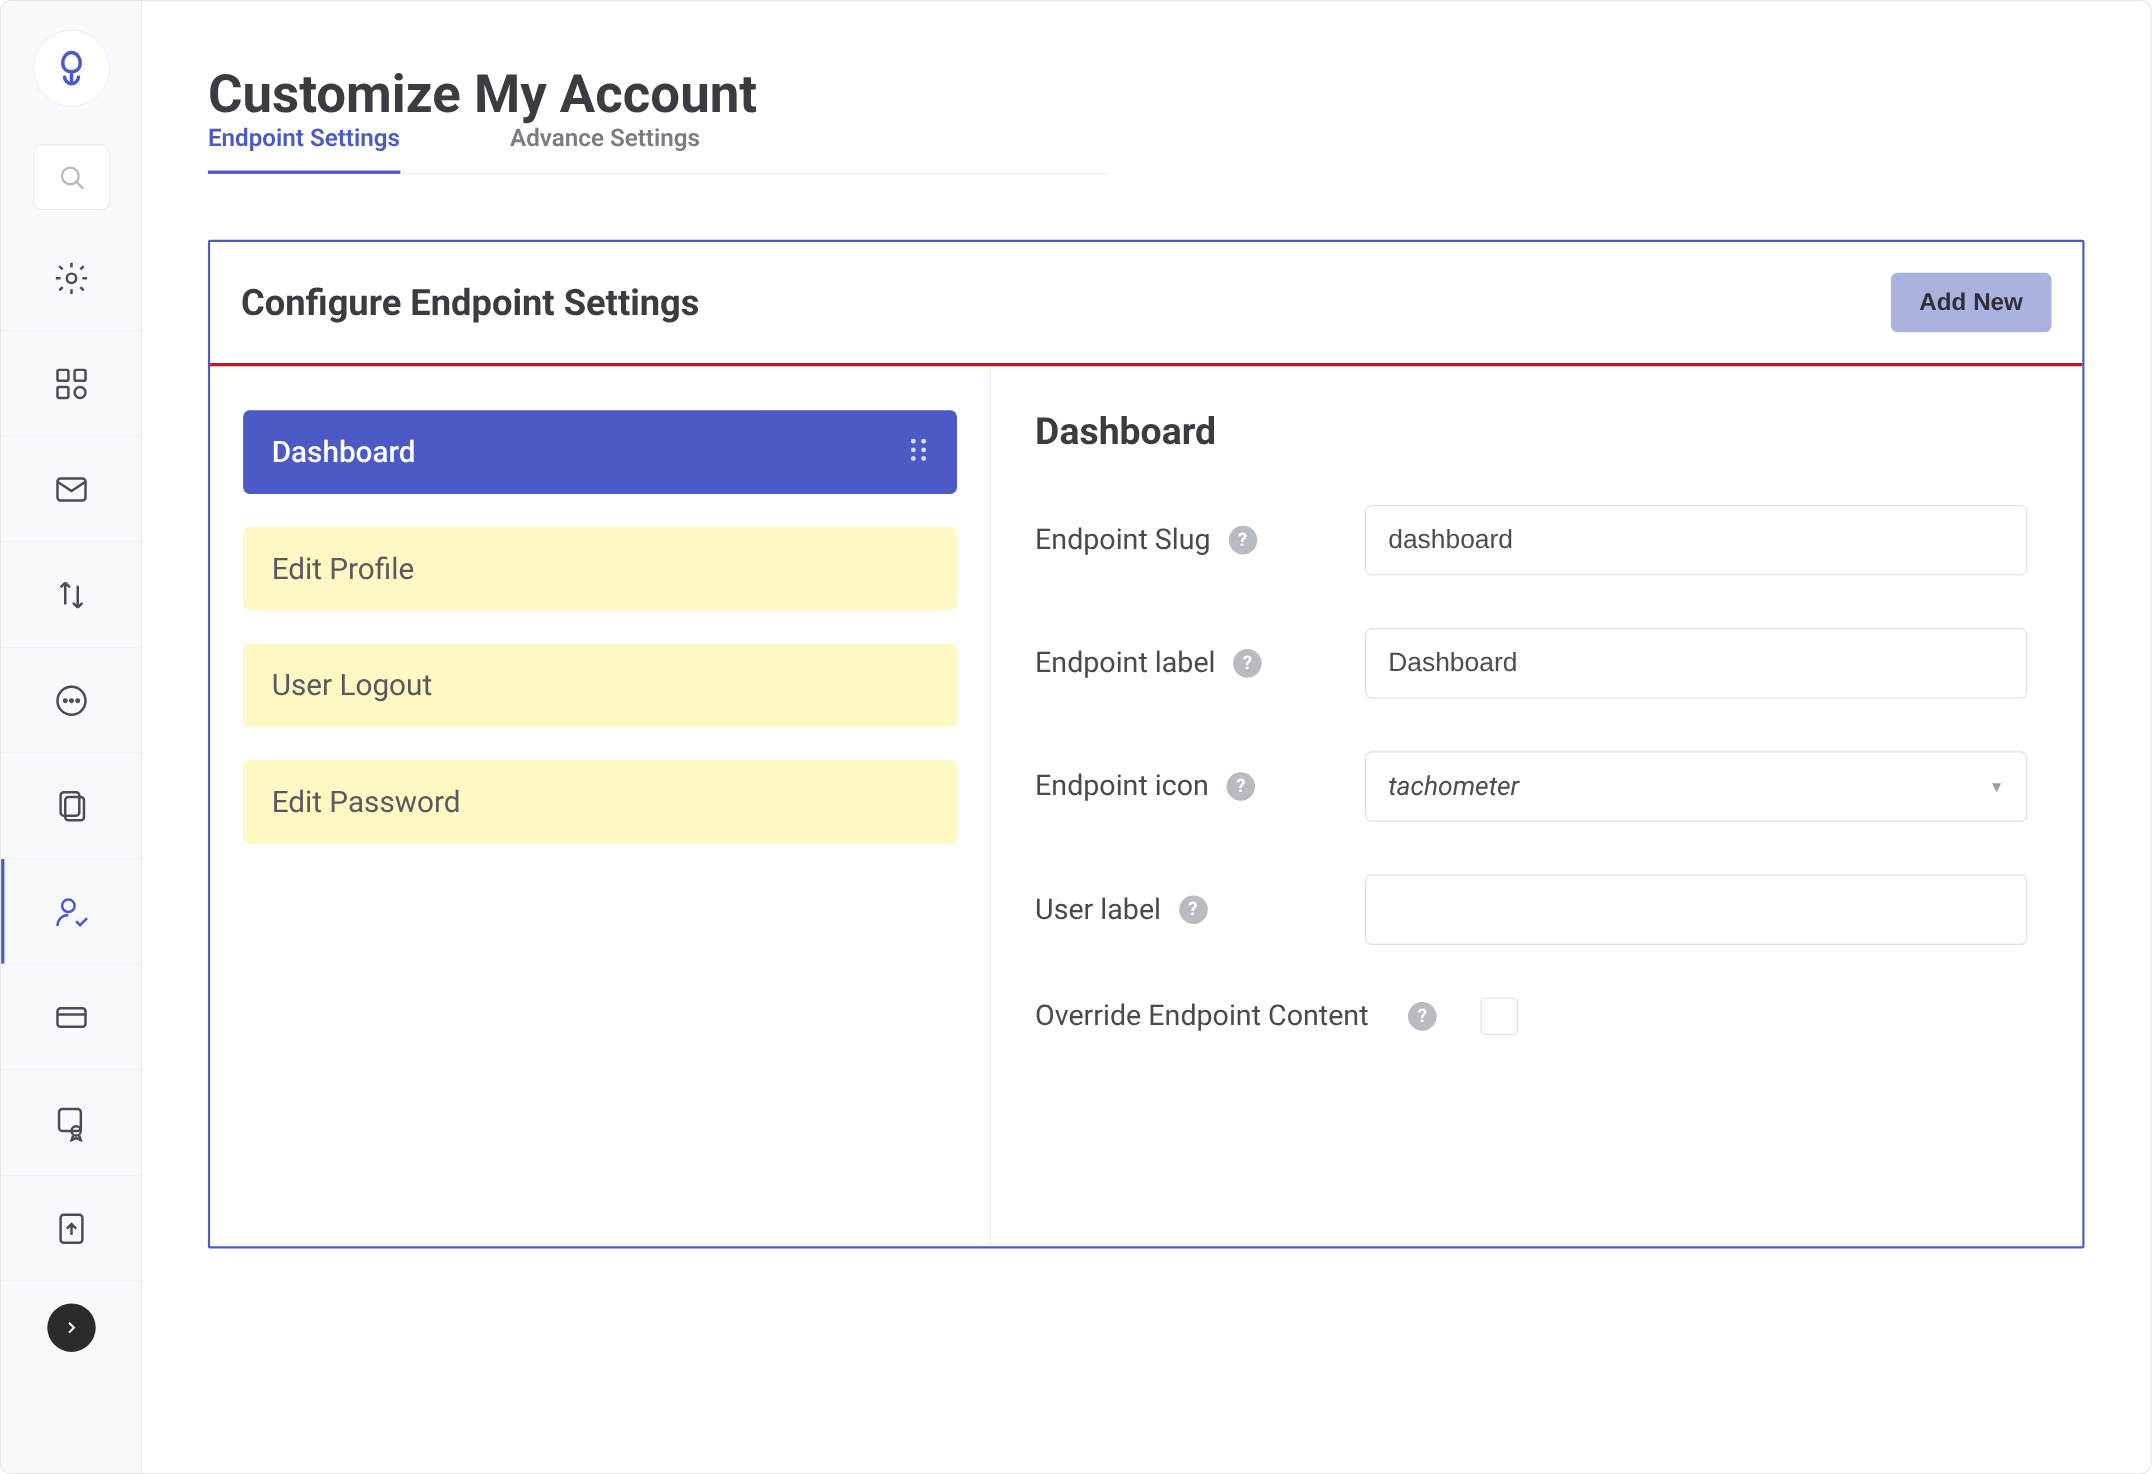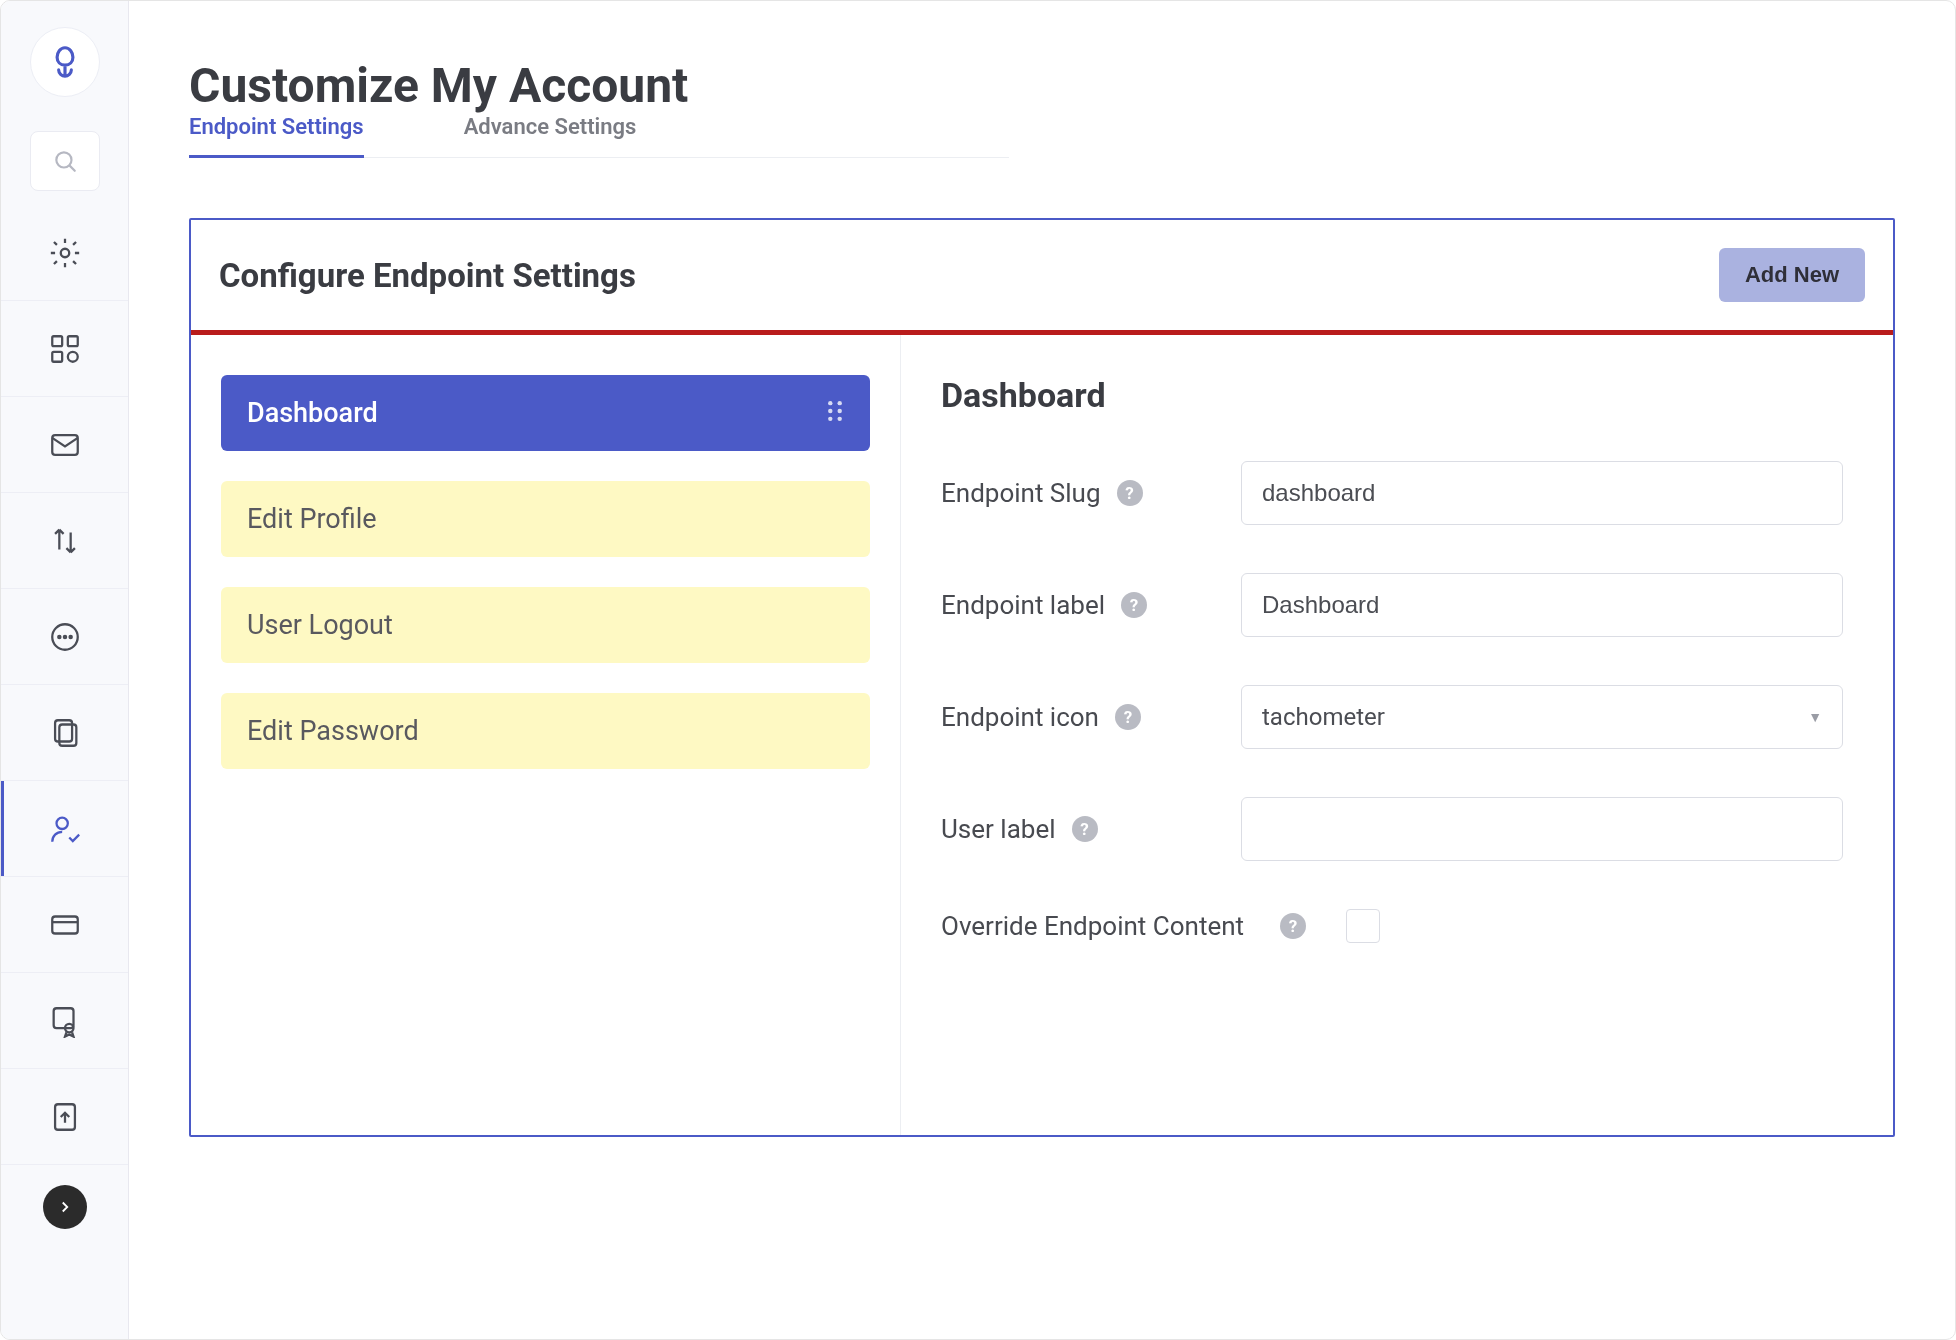--- a/index.html
+++ b/index.html
@@ -113,21 +113,21 @@
   }
 
   
   .panel {
     border: 2px solid #4b5ac7;
     border-radius: 2px;
   }
   .panel-head {
     display: flex; justify-content: space-between; align-items: center;
     padding: 28px 28px 28px 28px;
-    border-bottom: 5px solid #b91c1c;
+    border-bottom: 3px solid #b91c1c;
   }
   .panel-title {
     font-size: 33px;
     font-weight: 700;
     color: #3a3c42;
   }
   .btn-add {
     background: #aab2e0;
     color: #2f2f38;
     border: none;
@@ -199,21 +199,21 @@
     border-radius: 6px;
     padding: 0 20px;
     font-size: 24px;
     color: #7a7c83;
     background:#fff;
     display:flex; align-items:center; justify-content:space-between;
   }
   .input input {
     border:none; outline:none; width:100%; font-size:24px; color:#4b4d53; background:transparent;
   }
-  .select span.val { color:#4b4d53; }
+  .select span.val { color:#4b4d53;font-style:italic; }
   .select .chev { font-size: 14px; color:#9a9ca5; }
   .checkbox {
     width: 34px; height:34px;
     border: 1px solid #dbdde4;
     border-radius: 4px;
     margin-left: 40px;
   }
   .form-row.override .form-label { width: auto; gap: 36px; }
 </style>
 </head>

